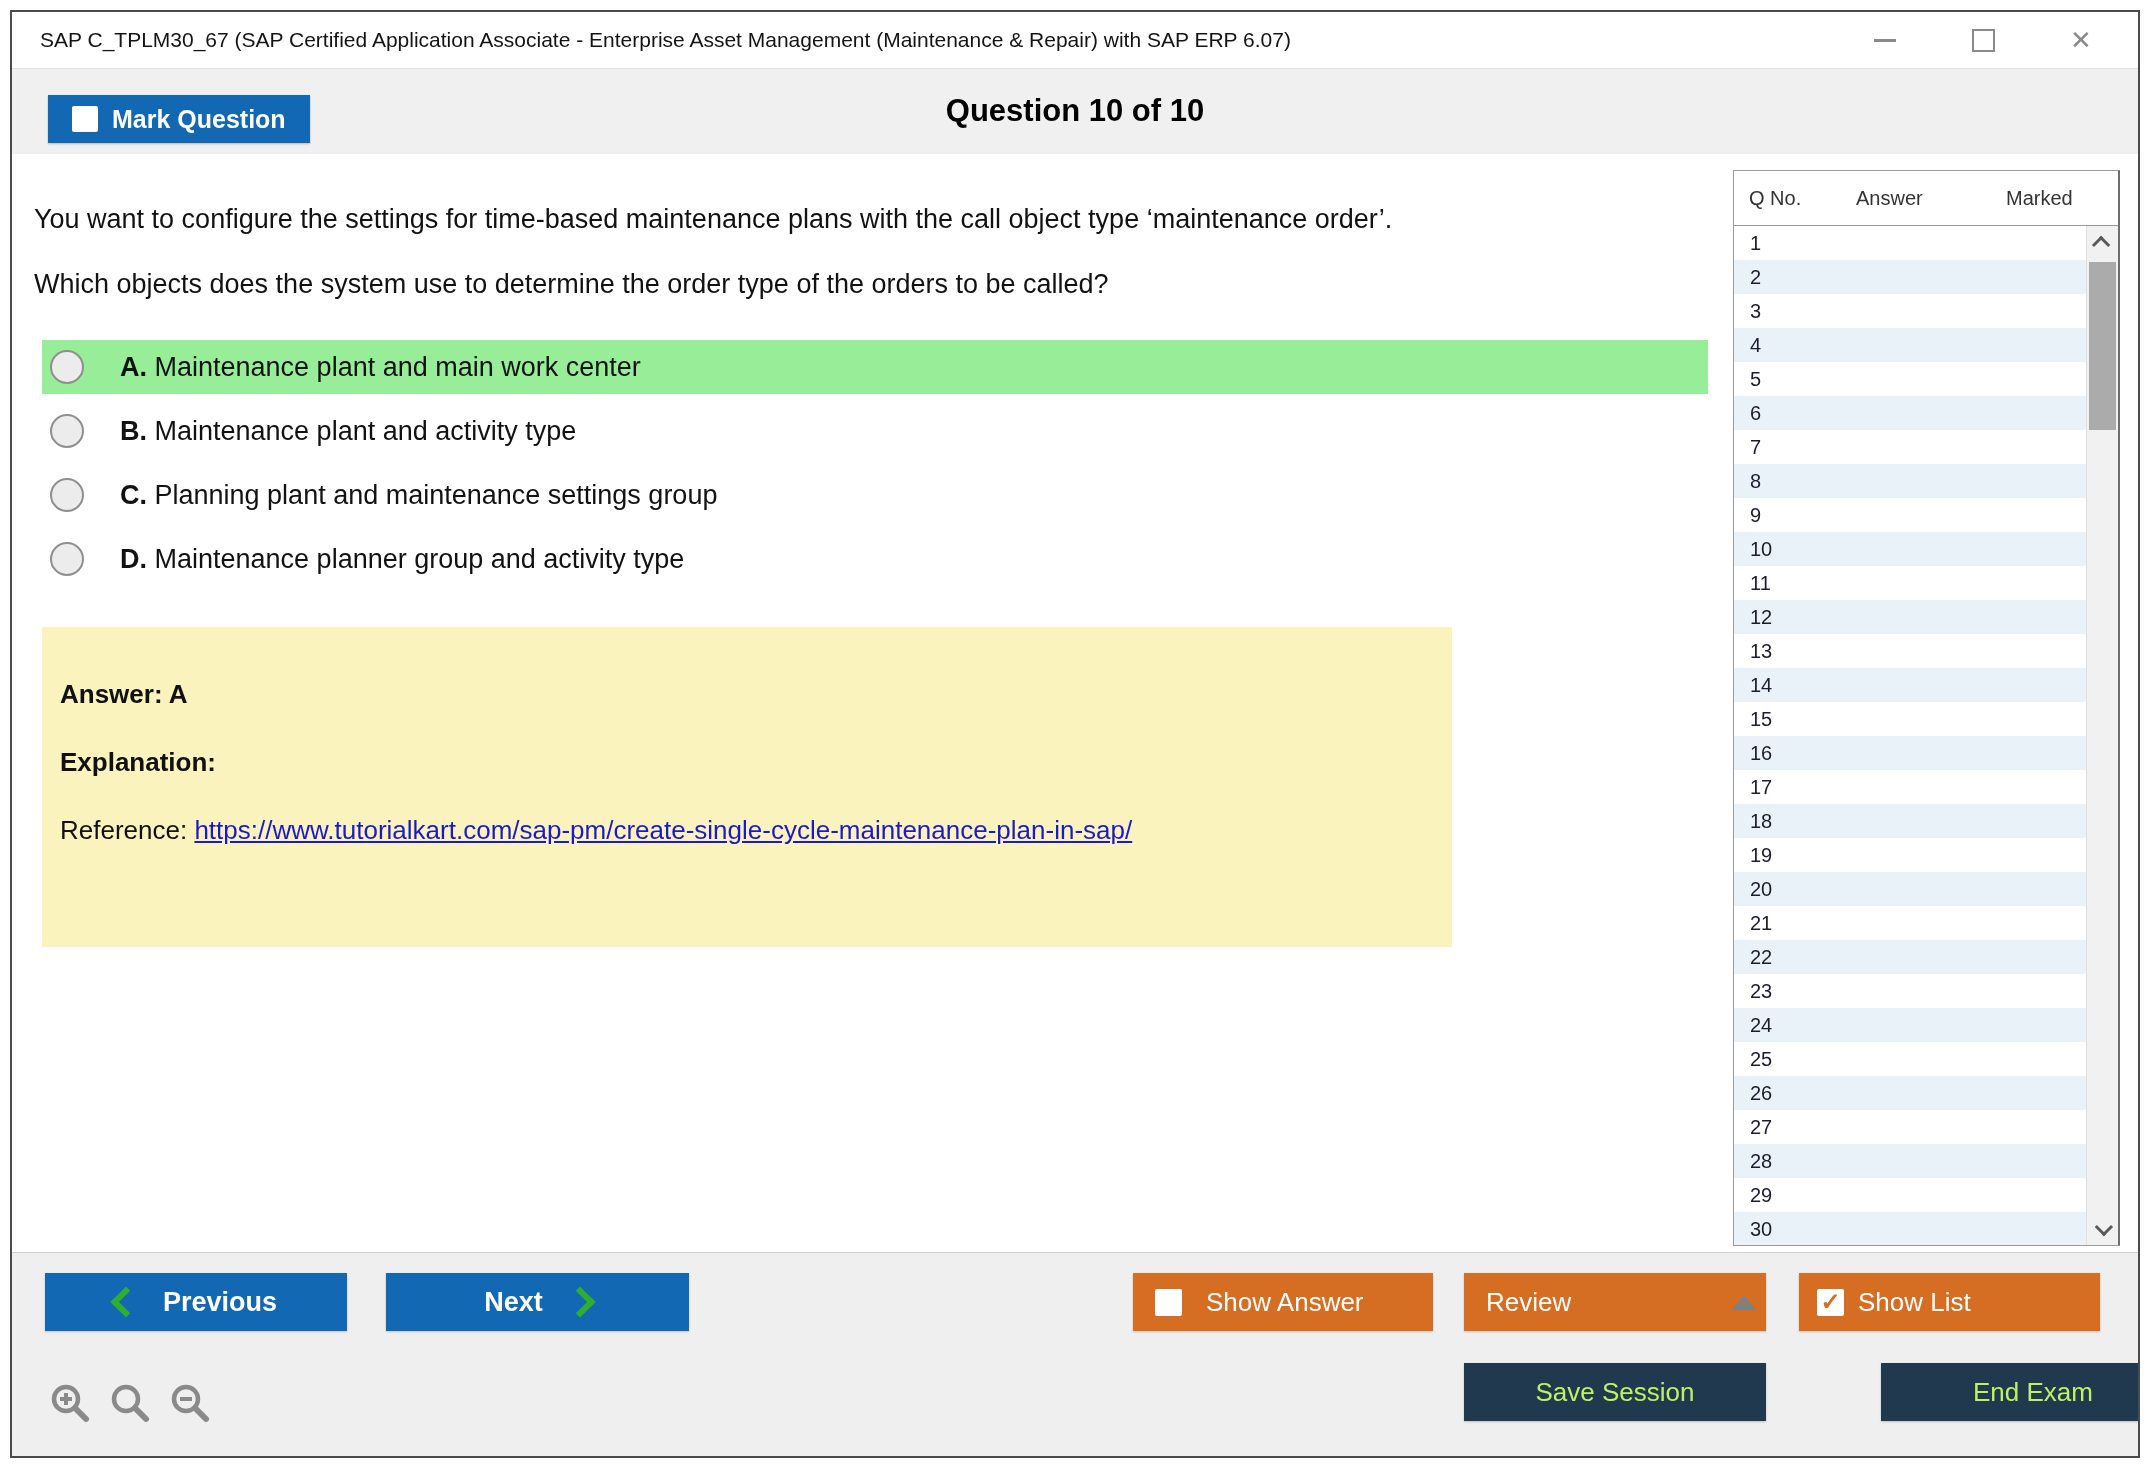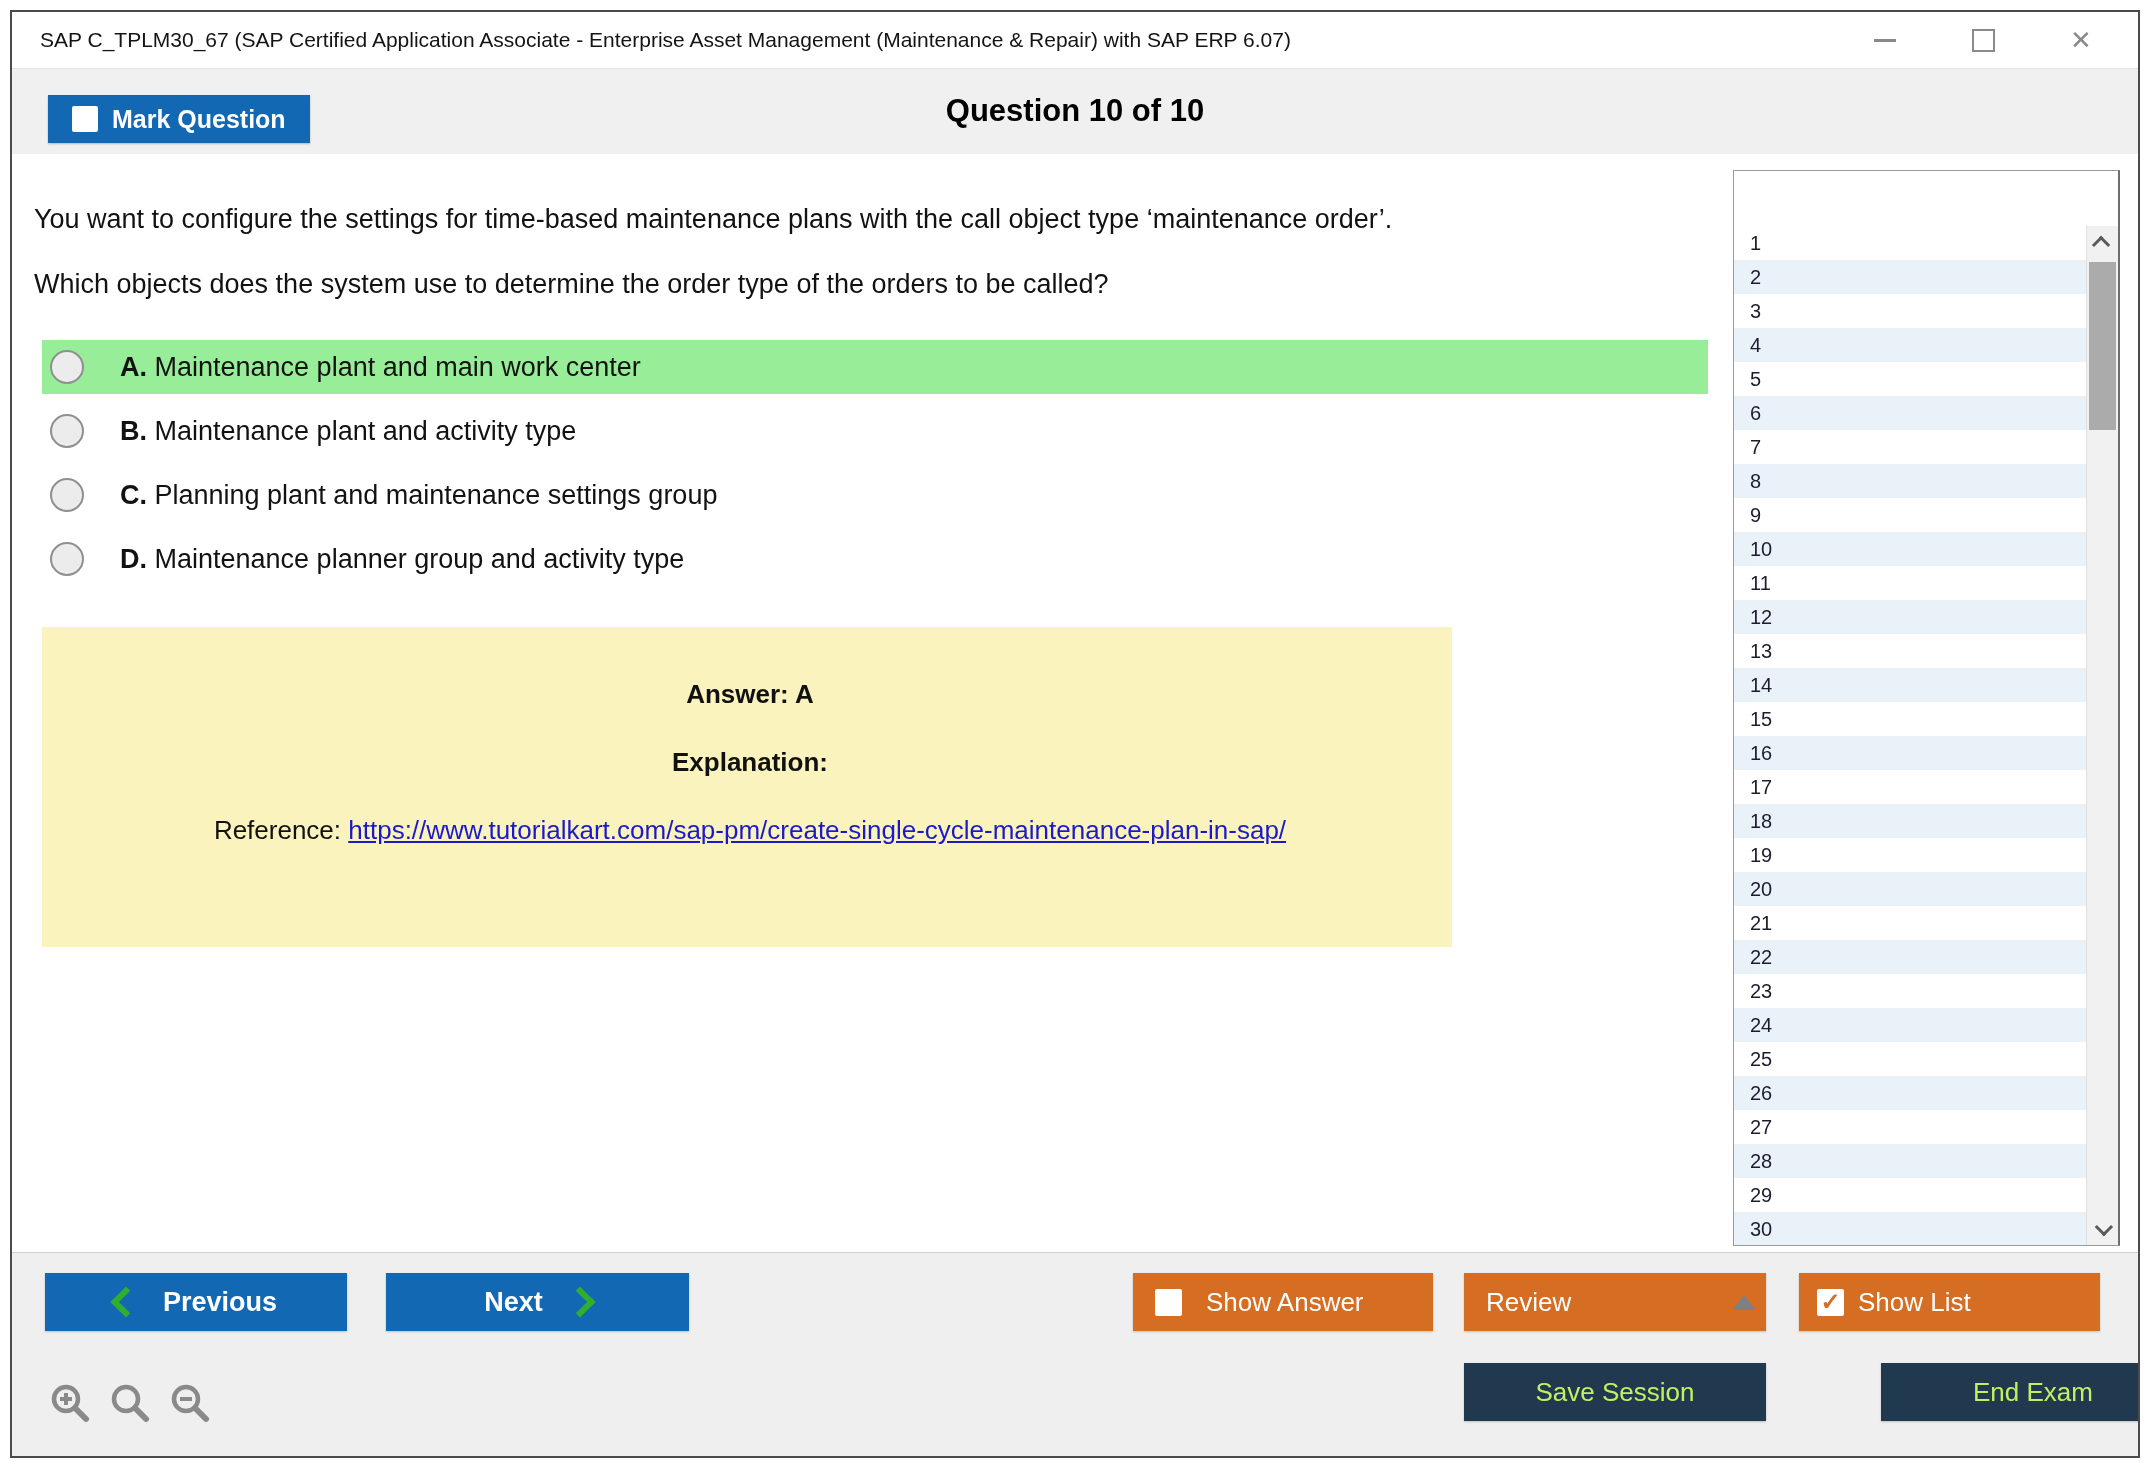--- a/index.html
+++ b/index.html
@@ -49,21 +49,21 @@
   .opt-a{top:328px;} .opt-b{top:392px;} .opt-c{top:456px;} .opt-d{top:520px;}
   .radio{
     width:30px;height:30px;border-radius:50%;border:2px solid #8f8f8f;background:#ececec;flex:0 0 auto;
   }
   .opt-text{font-size:27px;color:#121212;white-space:nowrap;}
   .opt-text b{font-weight:bold;}
   
   .expl-box{
     position:absolute;left:30px;top:615px;width:1410px;height:320px;
     background:var(--yellow_box,#faf3bd);box-sizing:border-box;
-    display:flex;flex-direction:column;gap:37px;padding:52px 12px 0 18px;text-align:center;
+    display:flex;flex-direction:column;gap:37px;padding:52px 12px 0 18px;
   }
   .expl-box .bold-line{font-size:26px;font-weight:bold;color:#111;}
   .expl-box .ref-line{font-size:26px;color:#111;}
   .expl-box a{color:var(--link,#1a1acb);text-decoration:underline;cursor:pointer;}
   
   .sidebar{
     position:absolute;left:1721px;top:158px;width:387px;height:1076px;
     border:1px solid #9a9a9a;border-right:2px solid #6e6e6e;background:#fff;box-sizing:border-box;
   }
   .list-header{
@@ -161,20 +161,25 @@
     <div class="opt-text"><b>D.</b> <span>Maintenance planner group and activity type</span></div>
   </div>
 
   <div class="expl-box">
     <div class="bold-line">Answer: A</div>
     <div class="bold-line">Explanation:</div>
     <div class="ref-line"><span>Reference: </span><a>https://www.tutorialkart.com/sap-pm/create-single-cycle-maintenance-plan-in-sap/</a></div>
   </div>
 
   <div class="sidebar">
+    <div class="list-header">
+      <span class="col-qno">Q No.</span>
+      <span class="col-answer">Answer</span>
+      <span class="col-marked">Marked</span>
+    </div>
     <div class="list-body">
       <div>
           <div class="qrow">
             <span>1</span>
           </div>
           <div class="qrow alt">
             <span>2</span>
           </div>
           <div class="qrow">
             <span>3</span>

